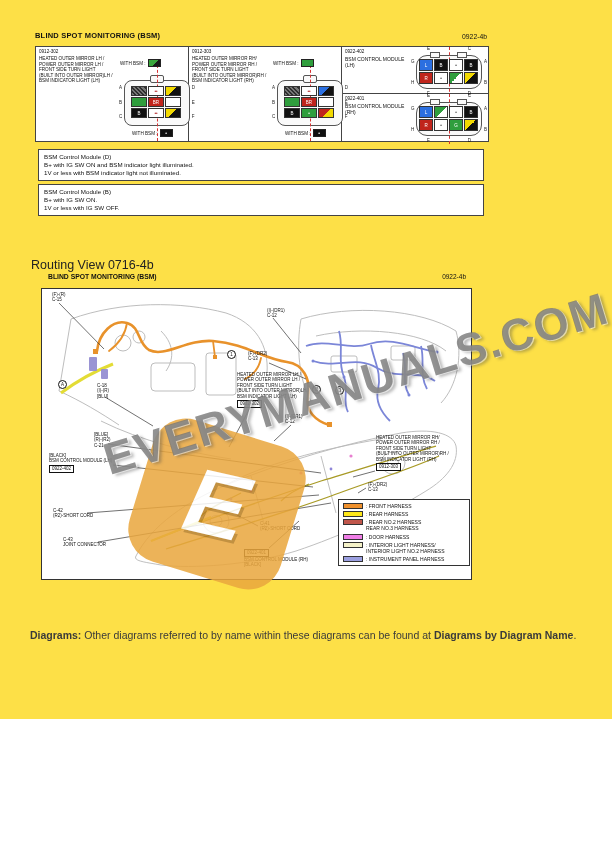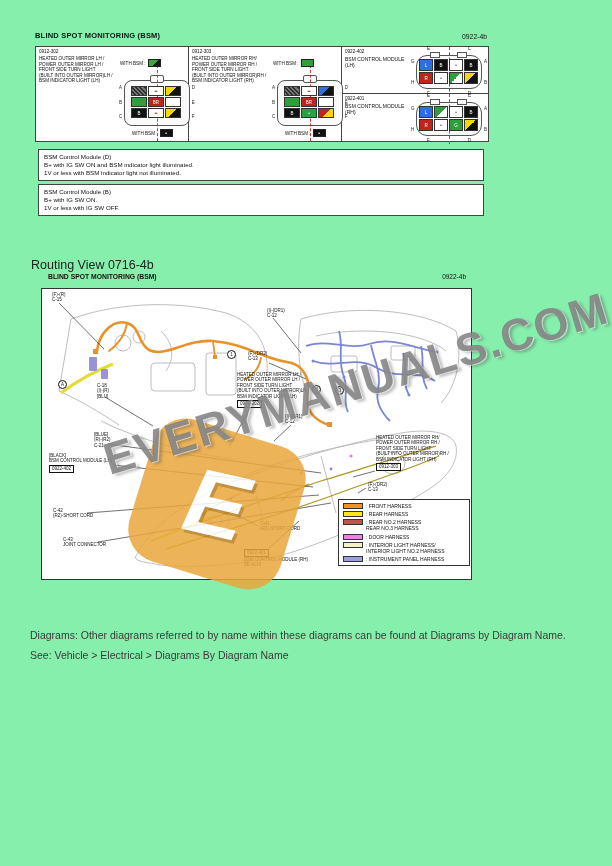--- a/index.html
+++ b/index.html
@@ -1,16 +1,16 @@
 <!DOCTYPE html>
 <html><head>
 <meta charset="utf-8">
 <style>
   html,body{margin:0;padding:0;background:#fff;}
-  #page{position:relative;width:612px;height:866px;background:#86efac;overflow:hidden;
+  #page{position:relative;width:612px;height:719px;background:#fde047;overflow:hidden;
         font-family:"Liberation Sans",sans-serif;color:#111;}
   
   .top-header{position:absolute;left:35px;top:31px;width:452px;display:flex;justify-content:space-between;align-items:flex-end;}
   .top-title{font-size:7.5px;font-weight:bold;letter-spacing:.2px;}
   .top-code{font-size:6.8px;}
   
   .conn-table{position:absolute;left:35px;top:46px;width:452px;height:94px;border:1px solid #444;display:flex;background:#fff;}
   .col{position:relative;box-sizing:border-box;border-right:1px solid #444;}
   .col1,.col2{width:153px;}
   .col3{width:146px;border-right:none;display:flex;flex-direction:column;}
@@ -62,21 +62,21 @@
   .legend{position:absolute;left:296px;top:210px;width:132px;box-sizing:border-box;border:1px solid #333;background:#fff;padding:3px 4px;display:flex;flex-direction:column;gap:2.2px;z-index:6;}
   .lg-row{display:flex;align-items:flex-start;gap:3px;font-size:5px;line-height:6px;}
   .lg-swatch{width:20px;height:6px;border:0.8px solid #333;flex:none;box-sizing:border-box;}
   
   .wm-logo{position:absolute;left:138px;top:430px;width:158px;height:148px;background:#eaa73e;opacity:.86;border-radius:34px;transform:rotate(17deg);z-index:4;display:flex;align-items:center;justify-content:center;pointer-events:none;}
   .wm-logo span{font-size:92px;font-weight:bold;font-style:italic;color:#fff;text-shadow:3px 3px 0 #b97f23;transform:rotate(-4deg);}
   .wm-text-wrap{position:absolute;left:95px;top:325px;width:480px;height:185px;z-index:5;pointer-events:none;}
   .wm-text{position:absolute;left:10px;top:110px;transform:rotate(-17deg);transform-origin:left center;font-size:45px;font-weight:bold;letter-spacing:2px;white-space:nowrap;color:rgba(120,120,120,.8);text-shadow:1px 1px 0 rgba(255,255,255,.55),3px 3px 3px rgba(70,70,70,.35);}
   
   .footer1{position:absolute;left:30px;top:629px;font-size:10.5px;color:#3a3a3a;}
-  .footer1 .b{font-weight:normal;text-align:right;}
+  .footer1 .b{font-weight:bold;text-align:right;}
   .footer2{position:absolute;left:30px;top:649px;font-size:10.5px;color:#3a3a3a;}
 </style>
 </head>
 <body>
 
 <div id="page">
 
   <div class="top-header">
     <span class="top-title">BLIND SPOT MONITORING (BSM)</span>
     <span class="top-code">0922-4b</span>
@@ -485,15 +485,14 @@
   <div class="wm-logo">
       <span>E</span>
     </div>
   <div class="wm-text-wrap">
     <div class="wm-text">EVERYMANUALS.COM</div>
   </div>
 
   <div class="footer1">
     <span class="b">Diagrams:</span><span> Other diagrams referred to by name within these diagrams can be found at </span><span class="b">Diagrams by Diagram Name</span><span>.</span>
   </div>
-  <div class="footer2">See: Vehicle &gt; Electrical &gt; Diagrams By Diagram Name</div>
 
 </div>
 
 </body></html>

